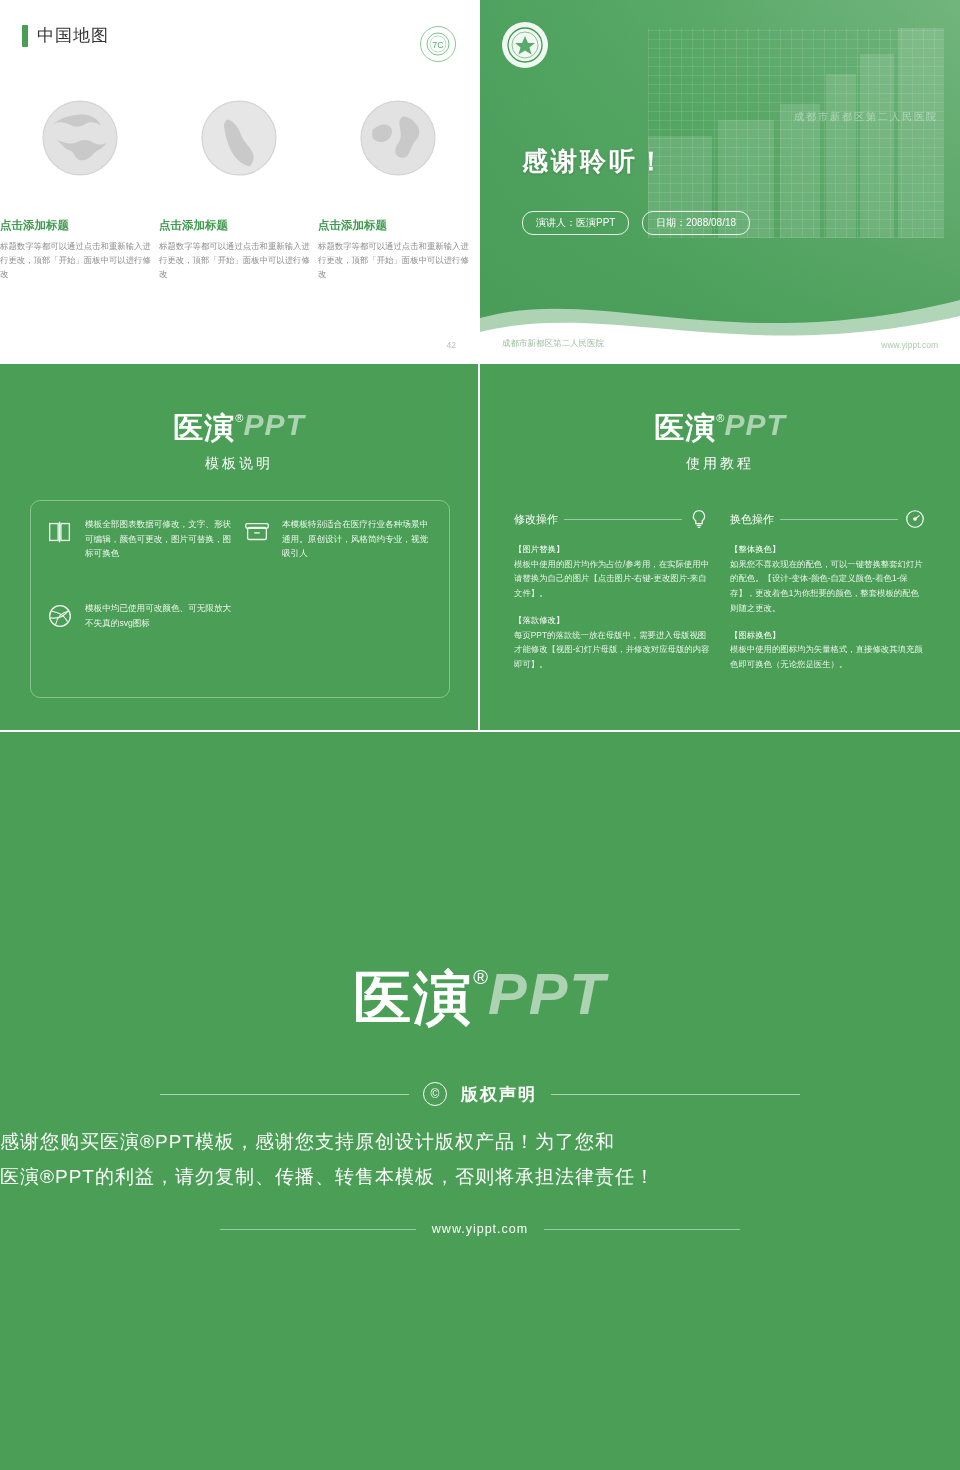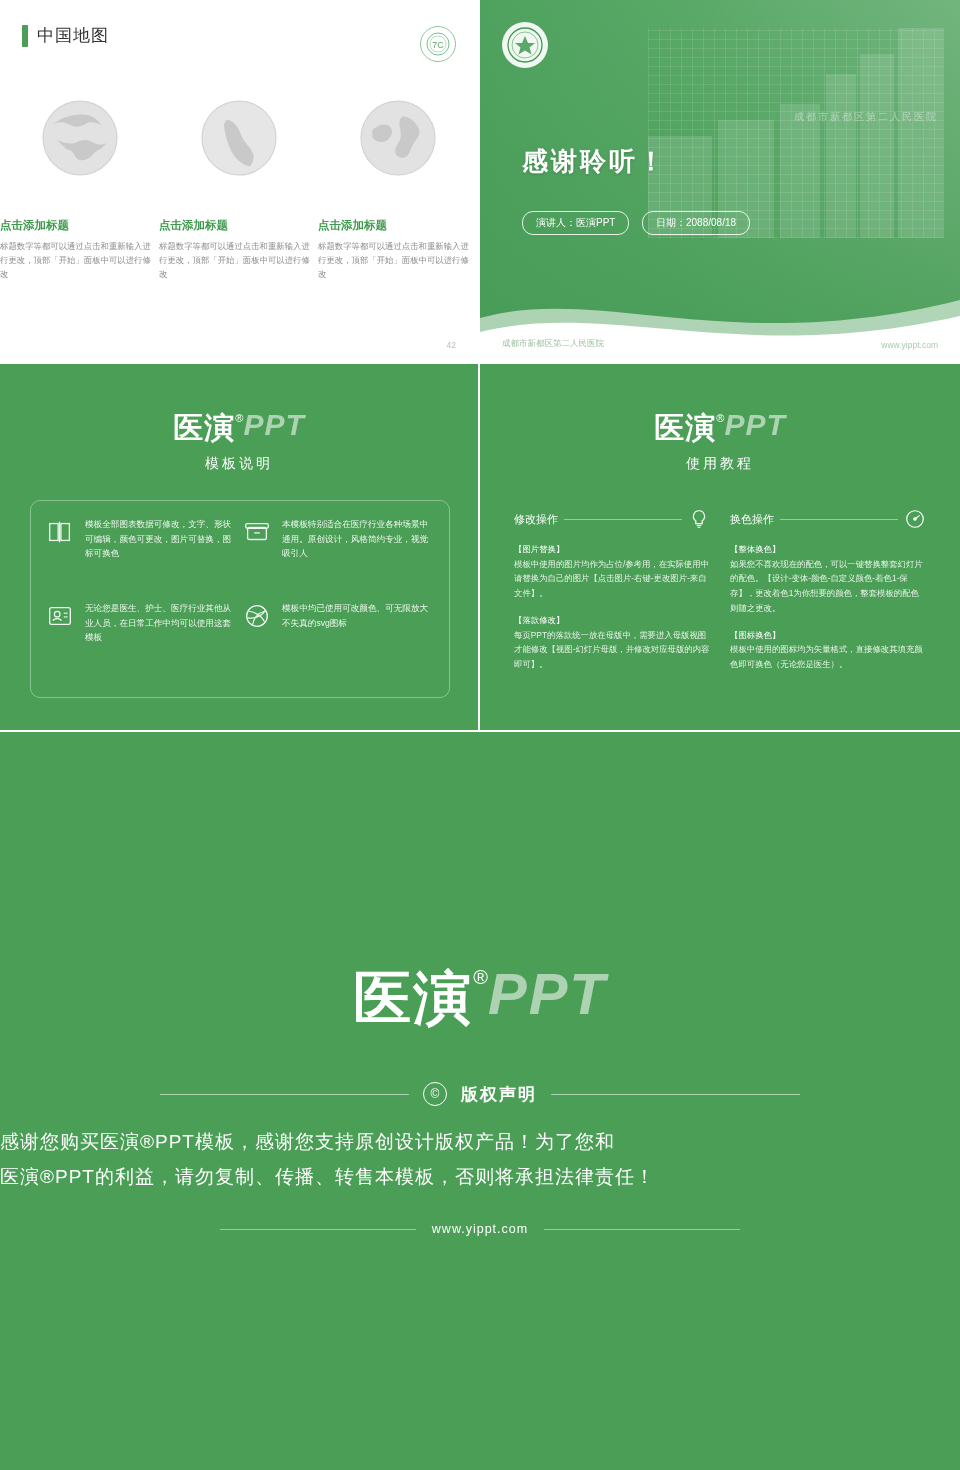--- a/index.html
+++ b/index.html
@@ -207,30 +207,20 @@
         <div class="desc-item">
           <svg class="ico" viewBox="0 0 32 32">
             <rect x="6" y="11" width="20" height="13" rx="2" fill="none" stroke="#fff" stroke-width="1.4"></rect>
             <rect x="4" y="7" width="24" height="5" rx="1.5" fill="none" stroke="#fff" stroke-width="1.4"></rect>
             <line x1="13" y1="17" x2="19" y2="17" stroke="#fff" stroke-width="1.4"></line>
           </svg>
           <div class="tx">本模板特别适合在医疗行业各种场景中通用。原创设计，风格简约专业，视觉吸引人</div>
         </div>
         <div class="desc-item">
           <svg class="ico" viewBox="0 0 32 32">
-            <rect x="5" y="7" width="22" height="18" rx="2" fill="none" stroke="#fff" stroke-width="1.4"></rect>
-            <circle cx="13" cy="14" r="3" fill="none" stroke="#fff" stroke-width="1.3"></circle>
-            <path d="M8.5 21c1-3 8-3 9 0" fill="none" stroke="#fff" stroke-width="1.3"></path>
-            <line x1="20" y1="13" x2="24" y2="13" stroke="#fff" stroke-width="1.2"></line>
-            <line x1="20" y1="17" x2="24" y2="17" stroke="#fff" stroke-width="1.2"></line>
-          </svg>
-          <div class="tx">无论您是医生、护士、医疗行业其他从业人员，在日常工作中均可以使用这套模板</div>
-        </div>
-        <div class="desc-item">
-          <svg class="ico" viewBox="0 0 32 32">
             <circle cx="16" cy="16" r="11" fill="none" stroke="#fff" stroke-width="1.4"></circle>
             <path d="M7 11c8 1 14 5 17 11" fill="none" stroke="#fff" stroke-width="1.2"></path>
             <path d="M11 26c2-9 7-14 14-15" fill="none" stroke="#fff" stroke-width="1.2"></path>
             <path d="M6 18c8 1 15-2 19-8" fill="none" stroke="#fff" stroke-width="1.2"></path>
           </svg>
           <div class="tx">模板中均已使用可改颜色、可无限放大不失真的svg图标</div>
         </div>
       </div>
     </div>
   </div>

